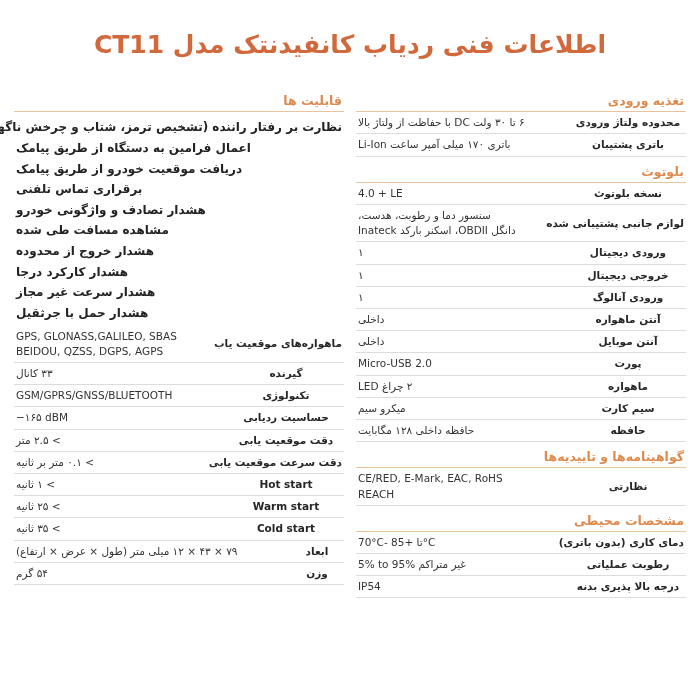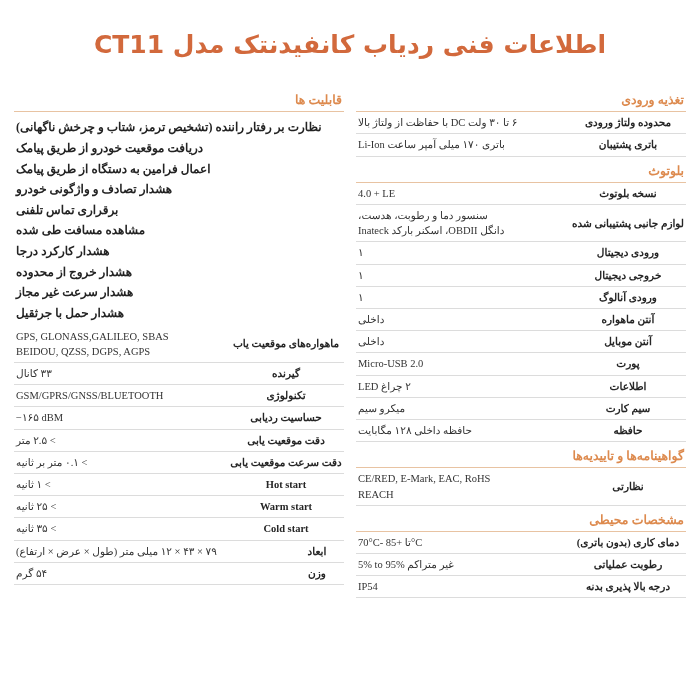--- a/index.html
+++ b/index.html
@@ -38,21 +38,20 @@
   }
 
   
   .columns {
     display: flex;
     flex-direction: row-reverse;
     justify-content: space-between;
     align-items: flex-start;
     margin-top: 22px;
     gap: 4px;
-    font-family: Liberation Serif, serif;
   }
   .col {
     width: 330px;
     flex: 0 0 330px;
   }
 
   
   .section-head {
     color: #dd8a4e;
     font-size: 12.5px;
@@ -121,27 +120,27 @@
 
   <div class="doc-title">اطلاعات فنی  ردیاب کانفیدنتک مدل CT11</div>
 
   <div class="columns">
 
     <div class="col">
 
       <div class="section-head">قابلیت ها</div>
       <ul class="feature-list">
         <li>نظارت بر رفتار راننده (تشخیص ترمز، شتاب و چرخش ناگهانی)</li>
+        <li>اعمال فرامین به دستگاه از طریق پیامک</li>
         <li>دریافت موقعیت خودرو از طریق پیامک</li>
-        <li>اعمال فرامین به دستگاه از طریق پیامک</li>
+        <li>برقراری تماس تلفنی</li>
         <li>هشدار تصادف و واژگونی خودرو</li>
-        <li>برقراری تماس تلفنی</li>
         <li>مشاهده مسافت طی شده</li>
+        <li>هشدار خروج از محدوده</li>
         <li>هشدار کارکرد درجا</li>
-        <li>هشدار خروج از محدوده</li>
         <li>هشدار سرعت غیر مجاز</li>
         <li>هشدار حمل با جرثقیل</li>
       </ul>
 
       <table class="spec-table">
         <tbody>
           <tr>
             <td class="lbl">ماهواره‌های موقعیت یاب</td>
             <td class="val">GPS, GLONASS,GALILEO, SBAS<br>BEIDOU, QZSS, DGPS, AGPS</td>
           </tr>
@@ -245,21 +244,21 @@
           </tr>
           <tr>
             <td class="lbl">آنتن موبایل</td>
             <td class="val">داخلی</td>
           </tr>
           <tr>
             <td class="lbl">پورت</td>
             <td class="val">Micro-USB 2.0</td>
           </tr>
           <tr>
-            <td class="lbl">اطلاعات</td>
+            <td class="lbl">ماهواره</td>
             <td class="val">۲ چراغ LED</td>
           </tr>
           <tr>
             <td class="lbl">سیم کارت</td>
             <td class="val">میکرو سیم</td>
           </tr>
           <tr>
             <td class="lbl">حافظه</td>
             <td class="val">حافظه داخلی ۱۲۸ مگابایت</td>
           </tr>

